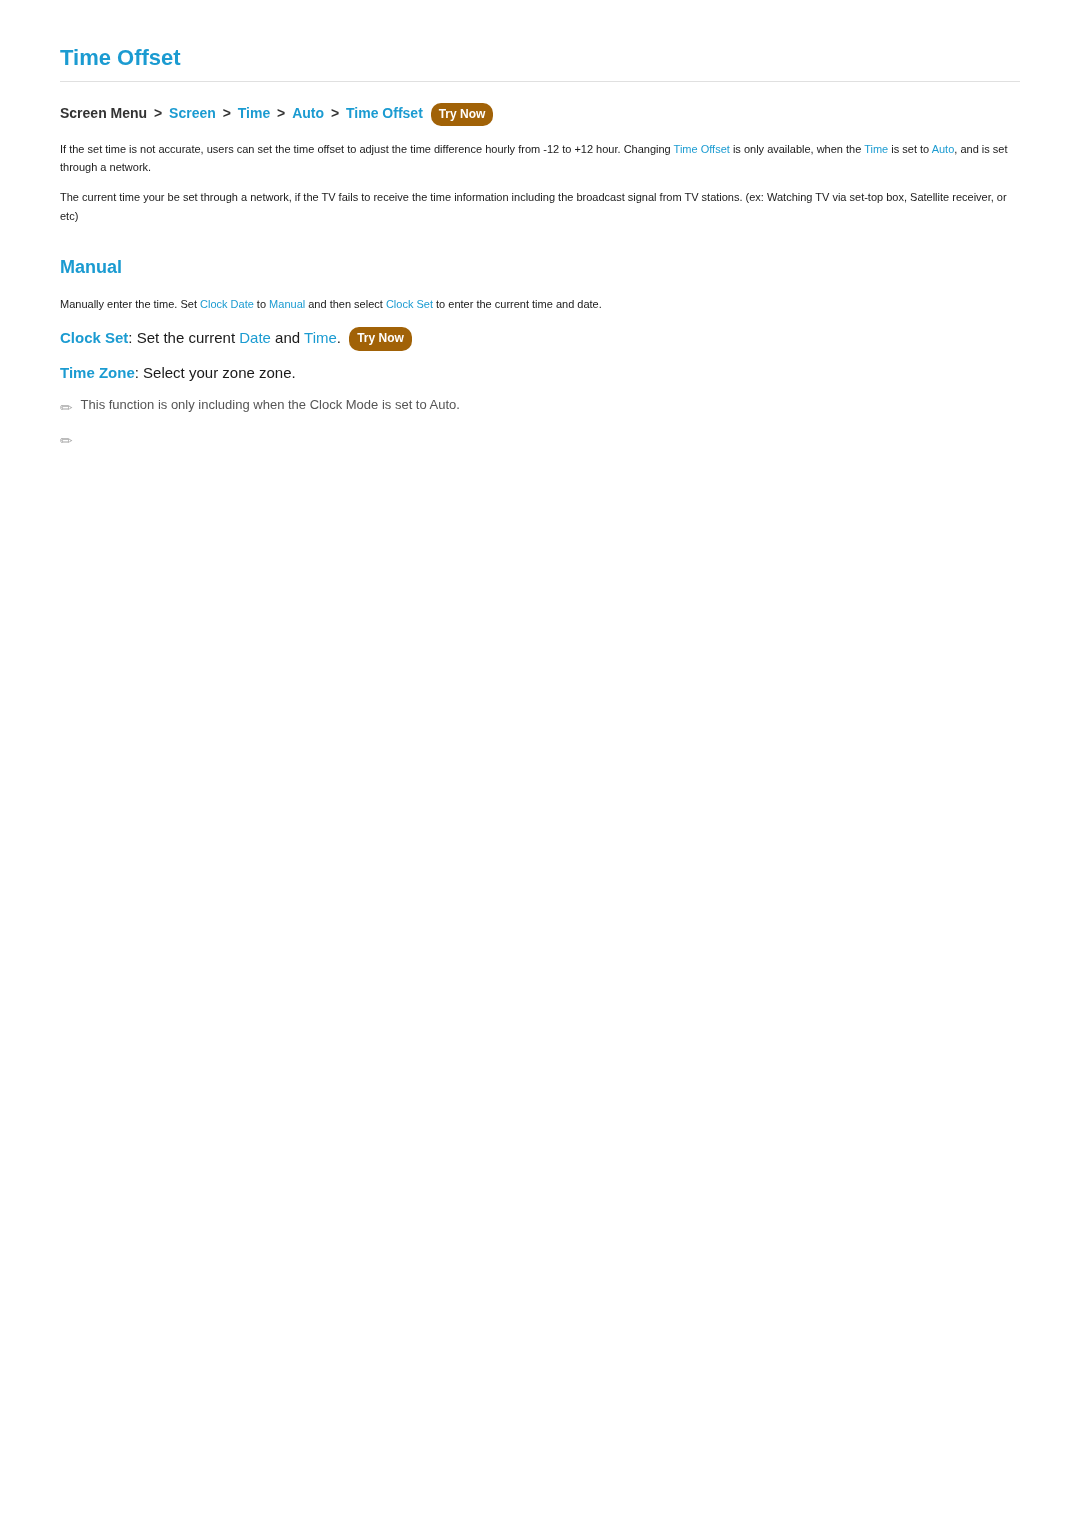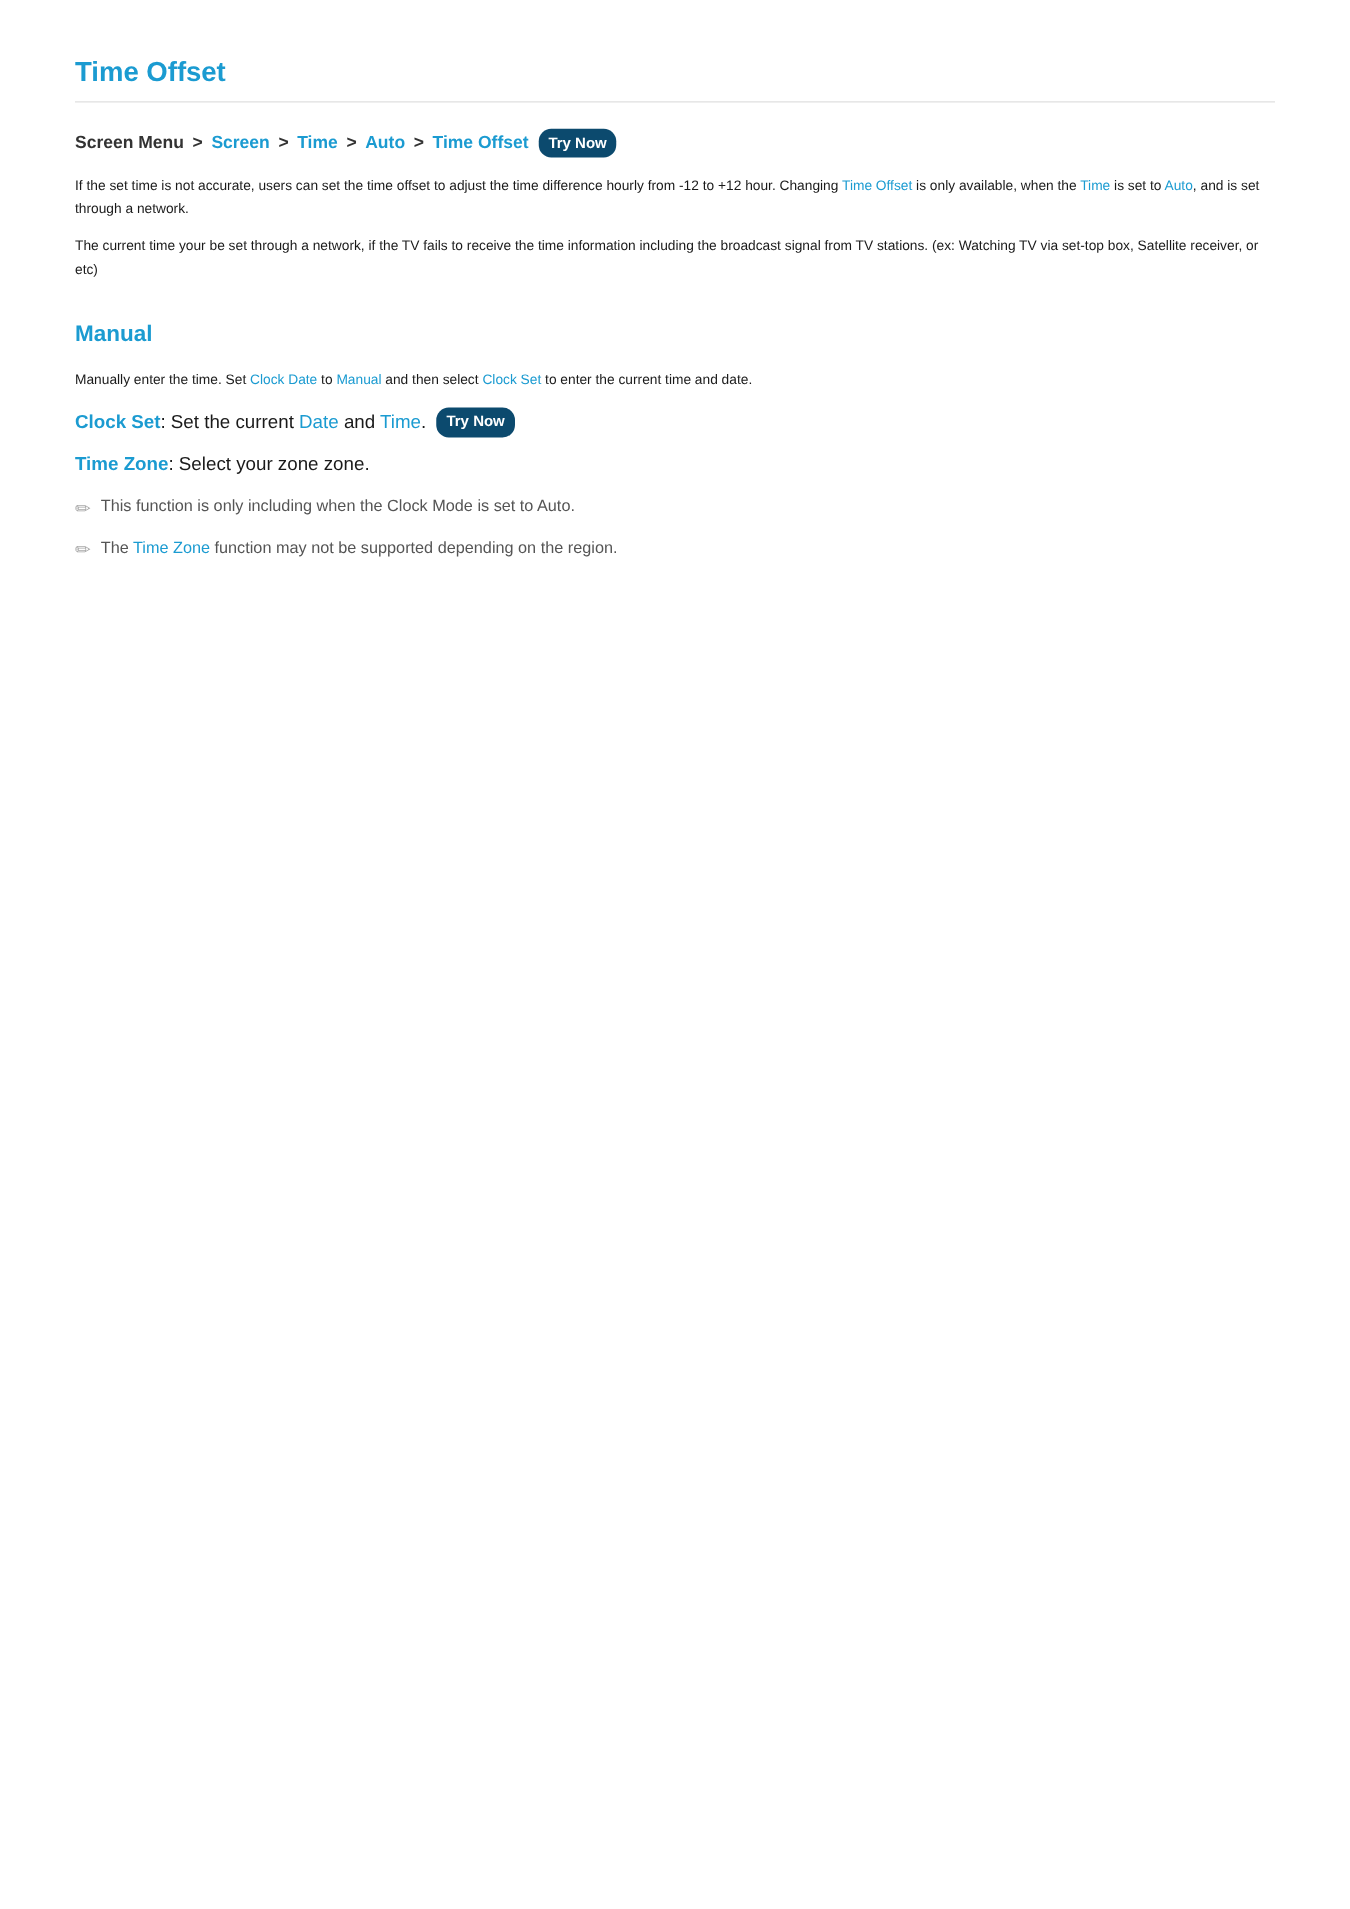--- a/index.html
+++ b/index.html
@@ -38,21 +38,21 @@
       color: #1b9bd1;
     }
 
     .breadcrumb .bc-sep {
       color: #333;
       margin: 0 3px;
     }
 
     .try-now-badge {
       display: inline-block;
-      background: #0c4a6e;
+      background: #a16207;
       color: #fff;
       font-size: 12px;
       font-weight: bold;
       padding: 2px 8px;
       border-radius: 10px;
       margin-left: 4px;
       vertical-align: middle;
     }
 
     .body-text {
@@ -148,15 +148,14 @@
   <span class="term">Time Zone</span><span>: Select your zone zone.</span>
 </div>
 
 <ul class="note-list">
   <li>
     <span class="note-icon">✏</span>
     <span>This function is only including when the Clock Mode is set to Auto.</span>
   </li>
   <li>
     <span class="note-icon">✏</span>
-    <span>The <strong style="color:#1b9bd1; font-weight:normal;">Time Zone</strong> function may not be supported depending on the region.</span>
   </li>
 </ul>
 
 </body></html>

